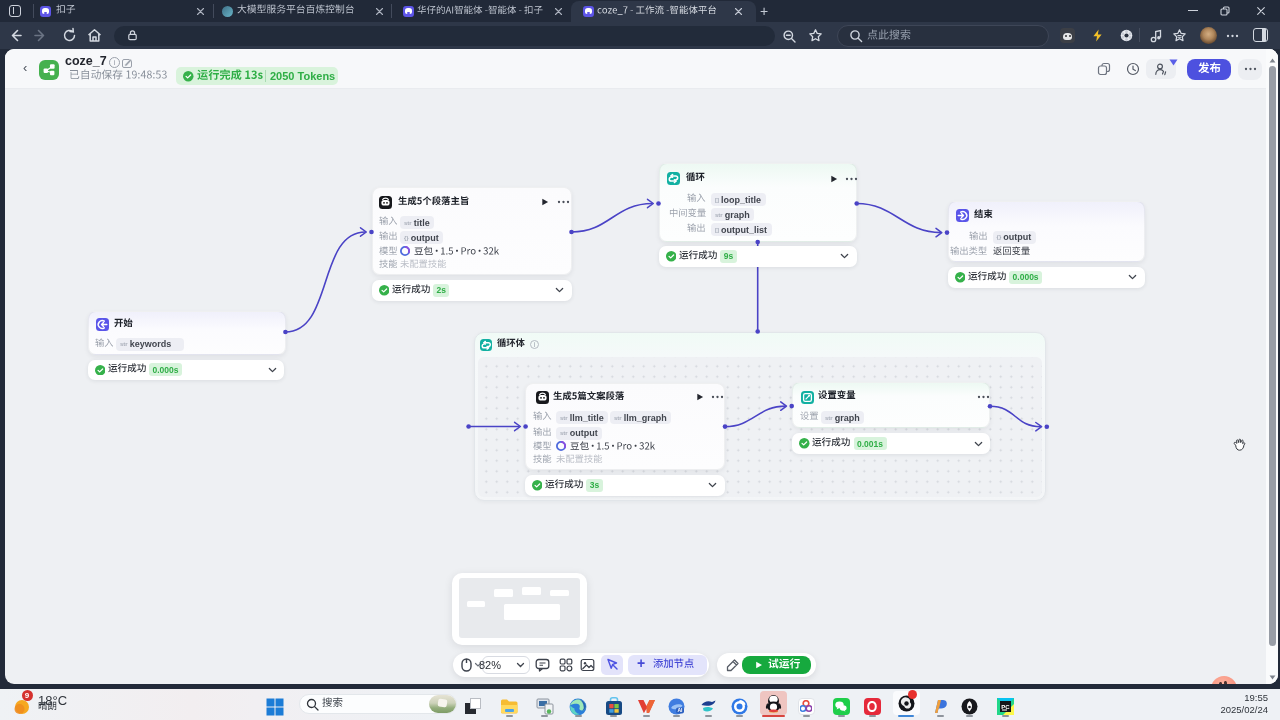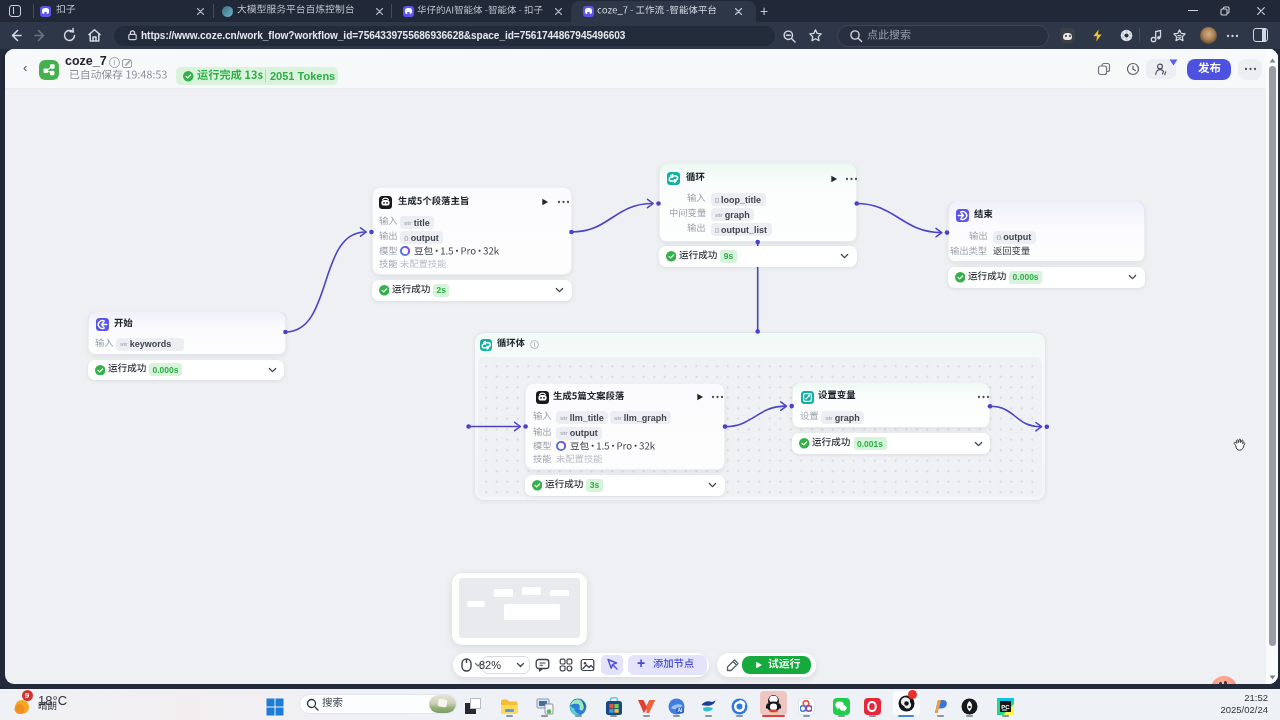--- a/index.html
+++ b/index.html
@@ -101,21 +101,20 @@
         <path d="M3.5 9 L9.5 3.8 L15.5 9 M5.2 8 V15 H13.8 V8 M8 15 V11 H11 V15" stroke="#d4d9e1" stroke-width="1.5" fill="none" stroke-linejoin="round"></path>
       </svg>
     </div>
     <div class="abs" style="left:114px;top:25.5px;width:661px;height:20.5px;border-radius:11px;background:#222b3a"></div>
     <div class="abs" style="left:126px;top:29px;width:13px;height:13px">
       <svg width="13" height="13" viewBox="0 0 13 13">
         <rect x="2.8" y="5.4" width="7.4" height="5.2" rx="1.2" fill="none" stroke="#cfd4dd" stroke-width="1.2"></rect>
         <path d="M4.4 5.4 V4 a2.1 2.1 0 0 1 4.2 0 V5.4" fill="none" stroke="#cfd4dd" stroke-width="1.2"></path>
       </svg>
     </div>
-    <div class="abs flex" style="left:141px;top:25.5px;height:20.5px;font-size:10.1px;letter-spacing:-0.05px;color:#e4e7ed;font-weight:600">https://www.coze.cn/work_flow?workflow_id=7564339755686936628&amp;space_id=7561744867945496603</div>
     <div class="abs" style="left:782px;top:28.5px">
       <svg width="15" height="15" viewBox="0 0 15 15">
         <circle cx="6.3" cy="6.3" r="4.2" stroke="#d4d9e1" stroke-width="1.4" fill="none"></circle>
         <path d="M9.5 9.5 L13 13 M4.4 6.3 h3.8" stroke="#d4d9e1" stroke-width="1.4" fill="none" stroke-linecap="round"></path>
       </svg>
     </div>
     <div class="abs" style="left:808px;top:28px">
       <svg width="15" height="15" viewBox="0 0 15 15">
         <path d="M7.5 1.8 L9.2 5.4 13.2 5.9 10.3 8.7 11 12.6 7.5 10.7 4 12.6 4.7 8.7 1.8 5.9 5.8 5.4 Z" stroke="#d4d9e1" stroke-width="1.3" fill="none" stroke-linejoin="round"></path>
       </svg>
@@ -210,21 +209,21 @@
         <circle cx="5.5" cy="5.5" r="5.5" fill="#35b14a"></circle>
         <path d="M3.2 5.6 L4.9 7.2 L8 4.2" stroke="#fff" stroke-width="1.3" fill="none" stroke-linecap="round" stroke-linejoin="round"></path>
       </svg>
     </div>
     <div style="position:absolute;left:192.0px;top:19.5px;">
       <svg width="66.1" height="13.4" viewBox="0 0 66.1 13.4" style="display:block">
         <path d="M4.3 0.9V2.2H10V0.9ZM0.6 1.6C1.2 2.1 2.1 2.8 2.6 3.2L3.5 2.2C3 1.8 2.1 1.2 1.5 0.8ZM4.3 8.6C4.7 8.4 5.3 8.4 9 8C9.2 8.3 9.3 8.6 9.4 8.8L10.7 8.2C10.2 7.3 9.4 5.9 8.7 4.9L7.6 5.4L8.4 6.8L5.7 7C6.2 6.3 6.7 5.5 7.1 4.6H10.7V3.4H3.5V4.6H5.5C5.1 5.6 4.6 6.4 4.4 6.7C4.2 7 4 7.2 3.8 7.3C4 7.6 4.2 8.3 4.3 8.6ZM3.1 4.2H0.4V5.4H1.8V8.6C1.3 8.8 0.8 9.2 0.3 9.7L1.2 11C1.7 10.3 2.2 9.6 2.6 9.6C2.8 9.6 3.2 9.9 3.6 10.2C4.4 10.7 5.3 10.8 6.7 10.8C8 10.8 9.7 10.7 10.6 10.7C10.6 10.3 10.8 9.6 11 9.2C9.8 9.4 7.9 9.5 6.8 9.5C5.6 9.5 4.5 9.4 3.8 9C3.5 8.8 3.3 8.6 3.1 8.5ZM16.2 1V2.3H21.7V1ZM14 0.3C13.5 1.1 12.4 2.1 11.5 2.7C11.7 3 12.1 3.5 12.2 3.8C13.3 3.1 14.5 1.9 15.3 0.9ZM15.7 4.1V5.4H19V9.3C19 9.4 19 9.5 18.8 9.5C18.6 9.5 17.8 9.5 17.2 9.5C17.4 9.9 17.5 10.4 17.6 10.8C18.6 10.8 19.3 10.8 19.8 10.6C20.3 10.4 20.4 10 20.4 9.3V5.4H22V4.1ZM14.5 2.8C13.7 4.1 12.5 5.4 11.4 6.1C11.6 6.4 12.1 7 12.3 7.3C12.6 7.1 12.9 6.8 13.2 6.5V10.9H14.5V5C15 4.4 15.4 3.8 15.7 3.3ZM25 3.6V4.8H30.9V3.6ZM23 5.7V6.9H25.8C25.7 8.5 25.3 9.3 22.8 9.7C23 10 23.4 10.5 23.5 10.9C26.5 10.3 27 9.1 27.1 6.9H28.6V9.1C28.6 10.3 29 10.7 30.3 10.7C30.5 10.7 31.4 10.7 31.7 10.7C32.7 10.7 33.1 10.3 33.2 8.6C32.9 8.5 32.3 8.3 32 8.1C32 9.3 31.9 9.5 31.6 9.5C31.3 9.5 30.6 9.5 30.5 9.5C30.1 9.5 30 9.4 30 9.1V6.9H33V5.7ZM26.9 0.6C27.1 0.9 27.2 1.2 27.3 1.5H23.2V4.3H24.5V2.8H31.4V4.3H32.8V1.5H28.9C28.8 1.1 28.5 0.6 28.3 0.2ZM39.4 0.4C39.4 0.9 39.4 1.5 39.4 2H34.8V5.3C34.8 6.8 34.7 8.7 33.9 10.1C34.2 10.2 34.8 10.7 35 11C36 9.6 36.2 7.4 36.2 5.8H37.7C37.7 7.2 37.6 7.7 37.5 7.9C37.4 8 37.3 8 37.2 8C37 8 36.6 8 36.2 8C36.4 8.3 36.5 8.8 36.6 9.2C37.1 9.3 37.6 9.2 37.9 9.2C38.2 9.1 38.4 9 38.7 8.8C38.9 8.4 39 7.4 39 5.1C39 4.9 39 4.6 39 4.6H36.2V3.3H39.5C39.6 5 39.9 6.6 40.3 7.9C39.6 8.6 38.8 9.2 38 9.7C38.3 10 38.8 10.5 38.9 10.8C39.6 10.4 40.3 9.9 40.8 9.3C41.3 10.2 42 10.8 42.8 10.8C43.8 10.8 44.2 10.3 44.5 8.2C44.1 8.1 43.6 7.7 43.3 7.4C43.3 8.8 43.1 9.4 42.9 9.4C42.5 9.4 42.1 8.9 41.8 8.1C42.6 7 43.3 5.7 43.8 4.3L42.4 3.9C42.1 4.8 41.8 5.7 41.3 6.4C41.1 5.5 41 4.5 40.9 3.3H44.4V2H43.2L43.7 1.4C43.3 1.1 42.5 0.6 41.9 0.2L41.1 1C41.5 1.3 42.1 1.7 42.5 2H40.8C40.8 1.5 40.8 0.9 40.8 0.4ZM48.3 9.9H53.2V8.5H51.7V1.6H50.5C49.9 1.9 49.4 2.1 48.5 2.3V3.3H50.1V8.5H48.3ZM57 10C58.6 10 59.9 9.1 59.9 7.6C59.9 6.5 59.2 5.8 58.3 5.6V5.5C59.2 5.2 59.7 4.5 59.7 3.6C59.7 2.2 58.6 1.4 57 1.4C56 1.4 55.2 1.8 54.5 2.4L55.3 3.4C55.8 3 56.3 2.7 56.9 2.7C57.6 2.7 58 3.1 58 3.7C58 4.5 57.5 5 56 5V6.2C57.8 6.2 58.3 6.7 58.3 7.5C58.3 8.3 57.7 8.7 56.9 8.7C56.1 8.7 55.5 8.3 55 7.8L54.2 8.9C54.8 9.5 55.7 10 57 10ZM63.2 10C64.9 10 65.7 9.1 65.7 8C65.7 6.9 64.8 6.5 64 6.1C63.3 5.9 62.7 5.7 62.7 5.3C62.7 4.9 63 4.7 63.6 4.7C64 4.7 64.5 4.9 64.9 5.2L65.7 4.2C65.2 3.8 64.4 3.4 63.5 3.4C62.1 3.4 61.2 4.2 61.2 5.3C61.2 6.4 62.1 6.9 62.9 7.2C63.5 7.4 64.2 7.6 64.2 8.1C64.2 8.5 63.9 8.8 63.3 8.8C62.7 8.8 62.2 8.5 61.6 8.1L60.8 9.1C61.5 9.7 62.4 10 63.2 10Z" fill="#2fae46"></path>
       </svg>
     </div>
     <div class="abs" style="left:259.5px;top:21px;width:1px;height:12px;background:#a9dcb2"></div>
-    <div class="abs" style="left:265px;top:20.5px;font-size:11px;font-weight:bold;color:#2fae46">2051 Tokens</div>
+    <div class="abs" style="left:265px;top:20.5px;font-size:11px;font-weight:bold;color:#2fae46">2050 Tokens</div>
     <div class="abs" style="left:1092px;top:13px">
       <svg width="14" height="14" viewBox="0 0 14 14">
         <rect x="1.5" y="4" width="8" height="8.5" rx="2" stroke="#6e7480" stroke-width="1.2" fill="none"></rect>
         <path d="M5 4 V3.5 a2 2 0 0 1 2 -2 h3.5 a2 2 0 0 1 2 2 v4 a2 2 0 0 1 -2 2 H10" stroke="#6e7480" stroke-width="1.2" fill="none"></path>
       </svg>
     </div>
     <div class="abs" style="left:1121px;top:13px">
       <svg width="14" height="14" viewBox="0 0 14 14">
         <circle cx="7" cy="7" r="5.5" stroke="#555b66" stroke-width="1.2" fill="none"></circle>
         <path d="M7 4 V7.2 L9.3 8.6" stroke="#555b66" stroke-width="1.2" fill="none" stroke-linecap="round"></path>
@@ -972,13 +971,13 @@
     <svg width="17" height="17" viewBox="0 0 17 17">
       <path d="M0 0 H17 V17 H0 Z" fill="#21d789"></path>
       <path d="M0 0 L17 0 L10 8 Z" fill="#07c3f2"></path>
       <path d="M17 17 L17 6 L6 17 Z" fill="#fcf84a"></path>
       <rect x="3" y="3" width="11" height="11" fill="#14151a"></rect>
       <text x="8.5" y="10.5" font-size="6" fill="#fff" text-anchor="middle" font-weight="bold" font-family="Liberation Sans">PC</text>
       <rect x="5" y="11.5" width="5" height="1" fill="#fff"></rect>
     </svg>
   </div>
 <div class="abs" style="left:1001.5px;top:715.3px;width:7px;height:2.2px;border-radius:1.1px;background:#8f959d"></div>
-<div class="abs" style="left:1190px;top:692px;width:78px;text-align:right;font-size:9.5px;color:#2f343b">21:52</div>
+<div class="abs" style="left:1190px;top:692px;width:78px;text-align:right;font-size:9.5px;color:#2f343b">19:55</div>
 <div class="abs" style="left:1190px;top:703.5px;width:78px;text-align:right;font-size:9.5px;color:#2f343b">2025/02/24</div>
 </body></html>

